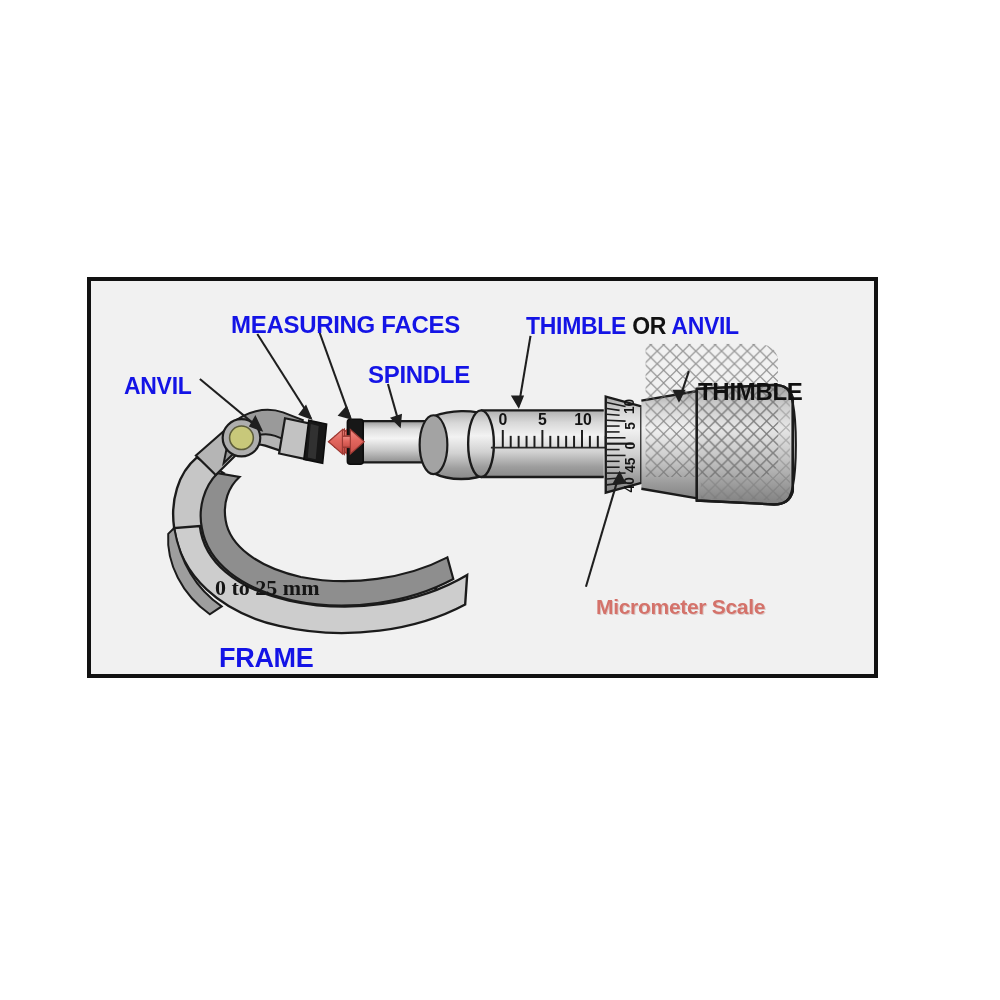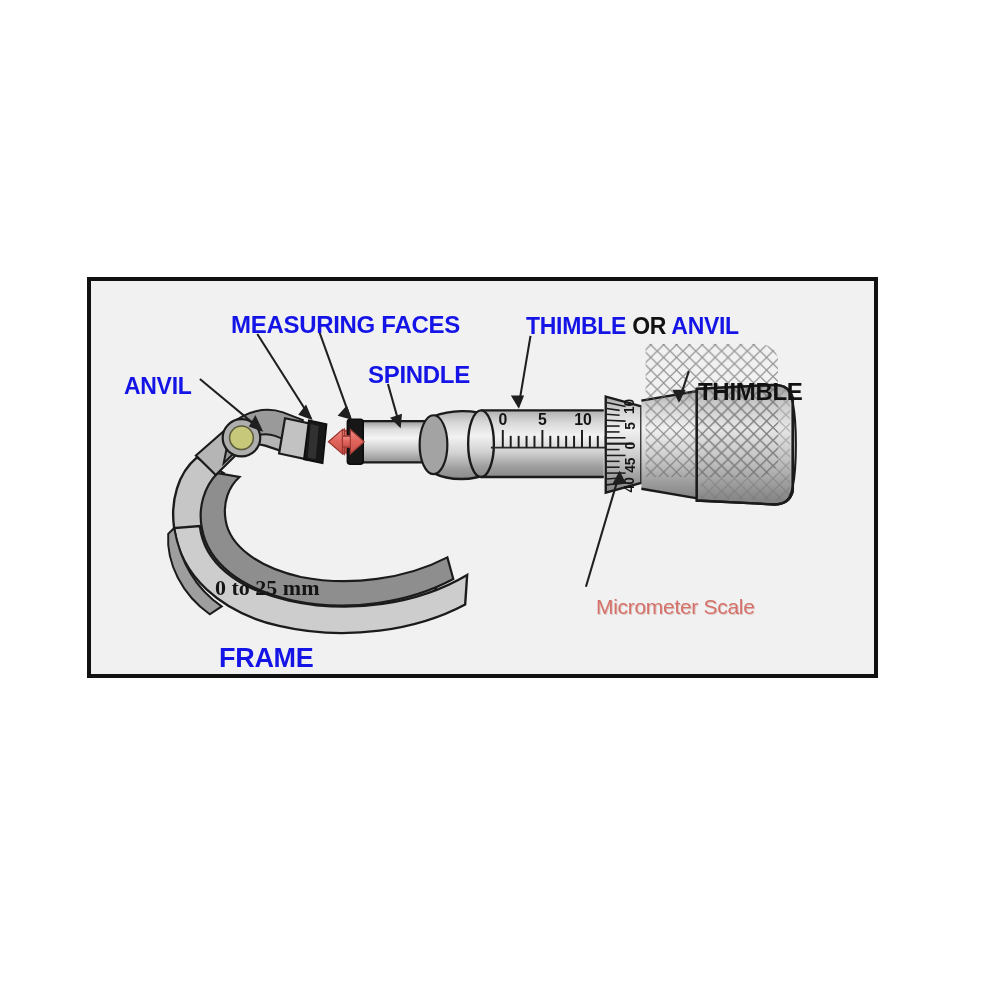--- a/index.html
+++ b/index.html
@@ -40,21 +40,21 @@
     position: absolute;
     font-family: "Liberation Sans", sans-serif;
     font-weight: bold;
     white-space: nowrap;
     letter-spacing: -0.3px;
   }
   .lbl-blue { color: #1414e6; }
   .lbl-black { color: #111111; }
   .lbl-red {
     color: #d4726a;
-    font-weight: normal;
+    font-weight: bold;
     text-shadow: 1px 1px 0 rgba(180,120,115,0.35);
   }
   #label-anvil      { left: 33px;  top: 92px;  font-size: 23px; }
   #label-measuring  { left: 140px; top: 30px;  font-size: 24px; }
   #label-spindle    { left: 277px; top: 80px;  font-size: 24px; text-align: right; }
   #label-barrel     { left: 435px; top: 32px;  font-size: 23px; }
   #label-thimble    { left: 607px; top: 70px;  font-size: 24px; margin-top: 27px; }
   #label-micrometer { left: 505px; top: 314px; font-size: 21px; }
   #label-range      { left: 124px; top: 294px; font-size: 22px;
                       font-family: "Liberation Serif", serif;

